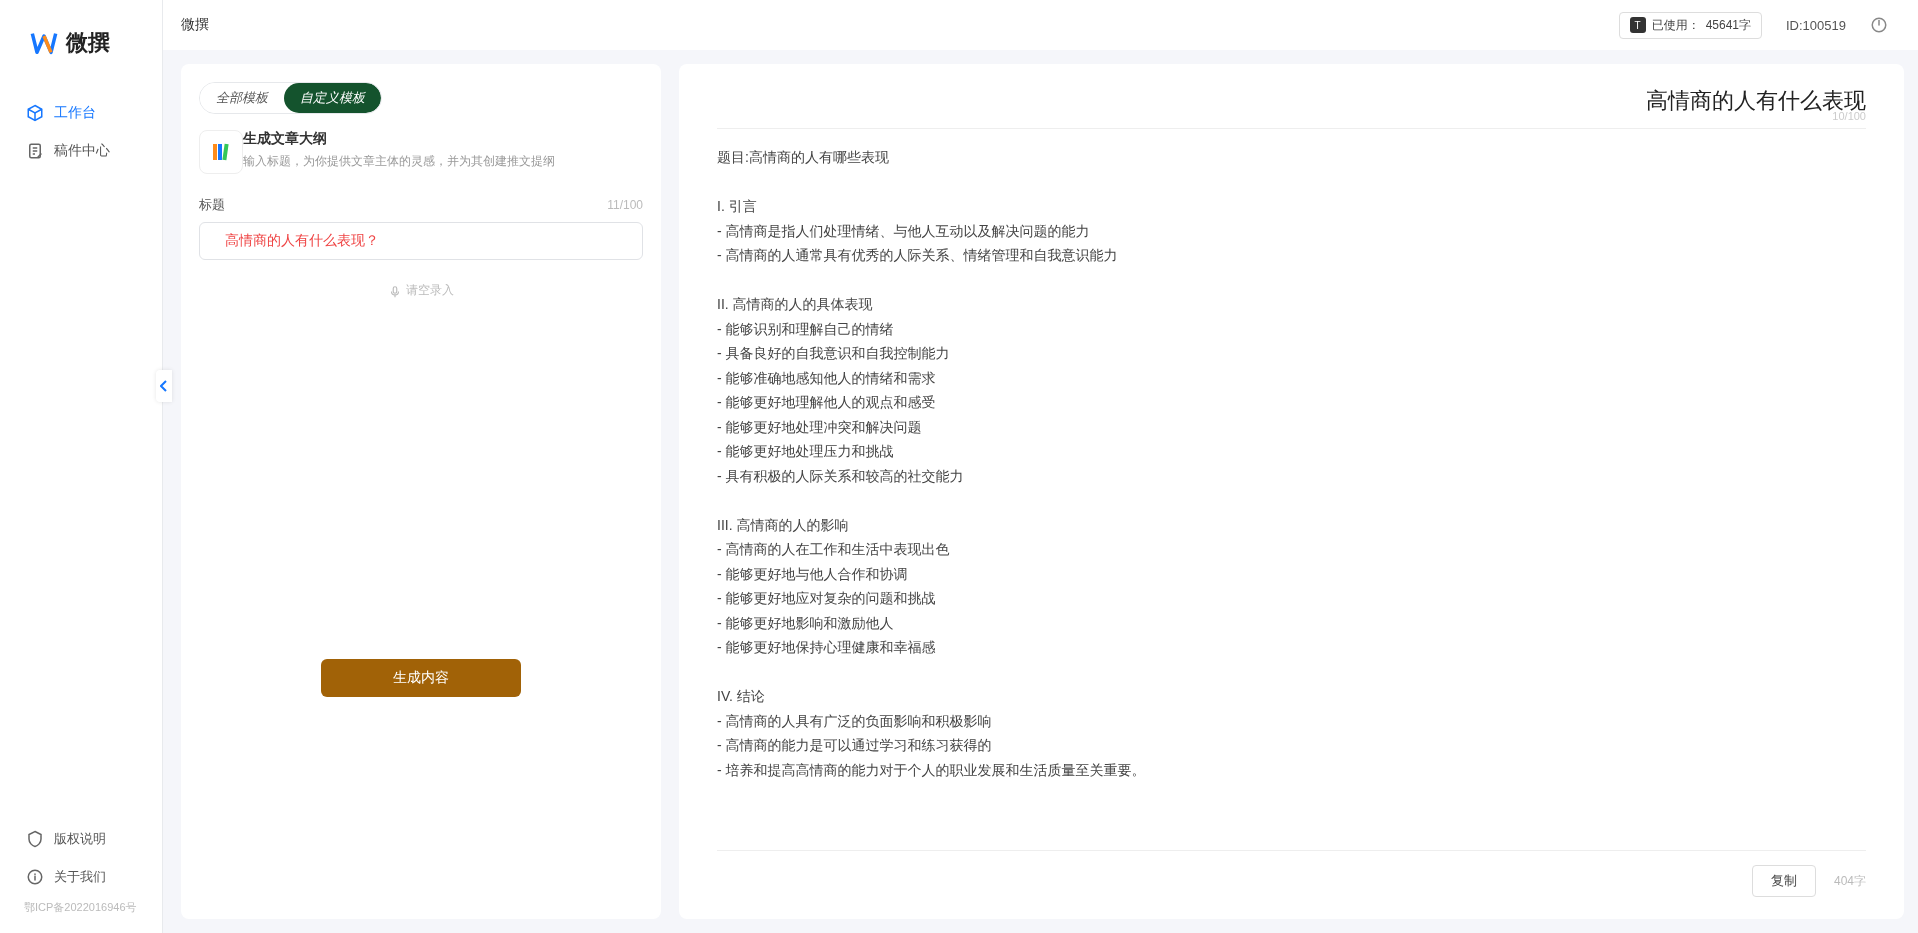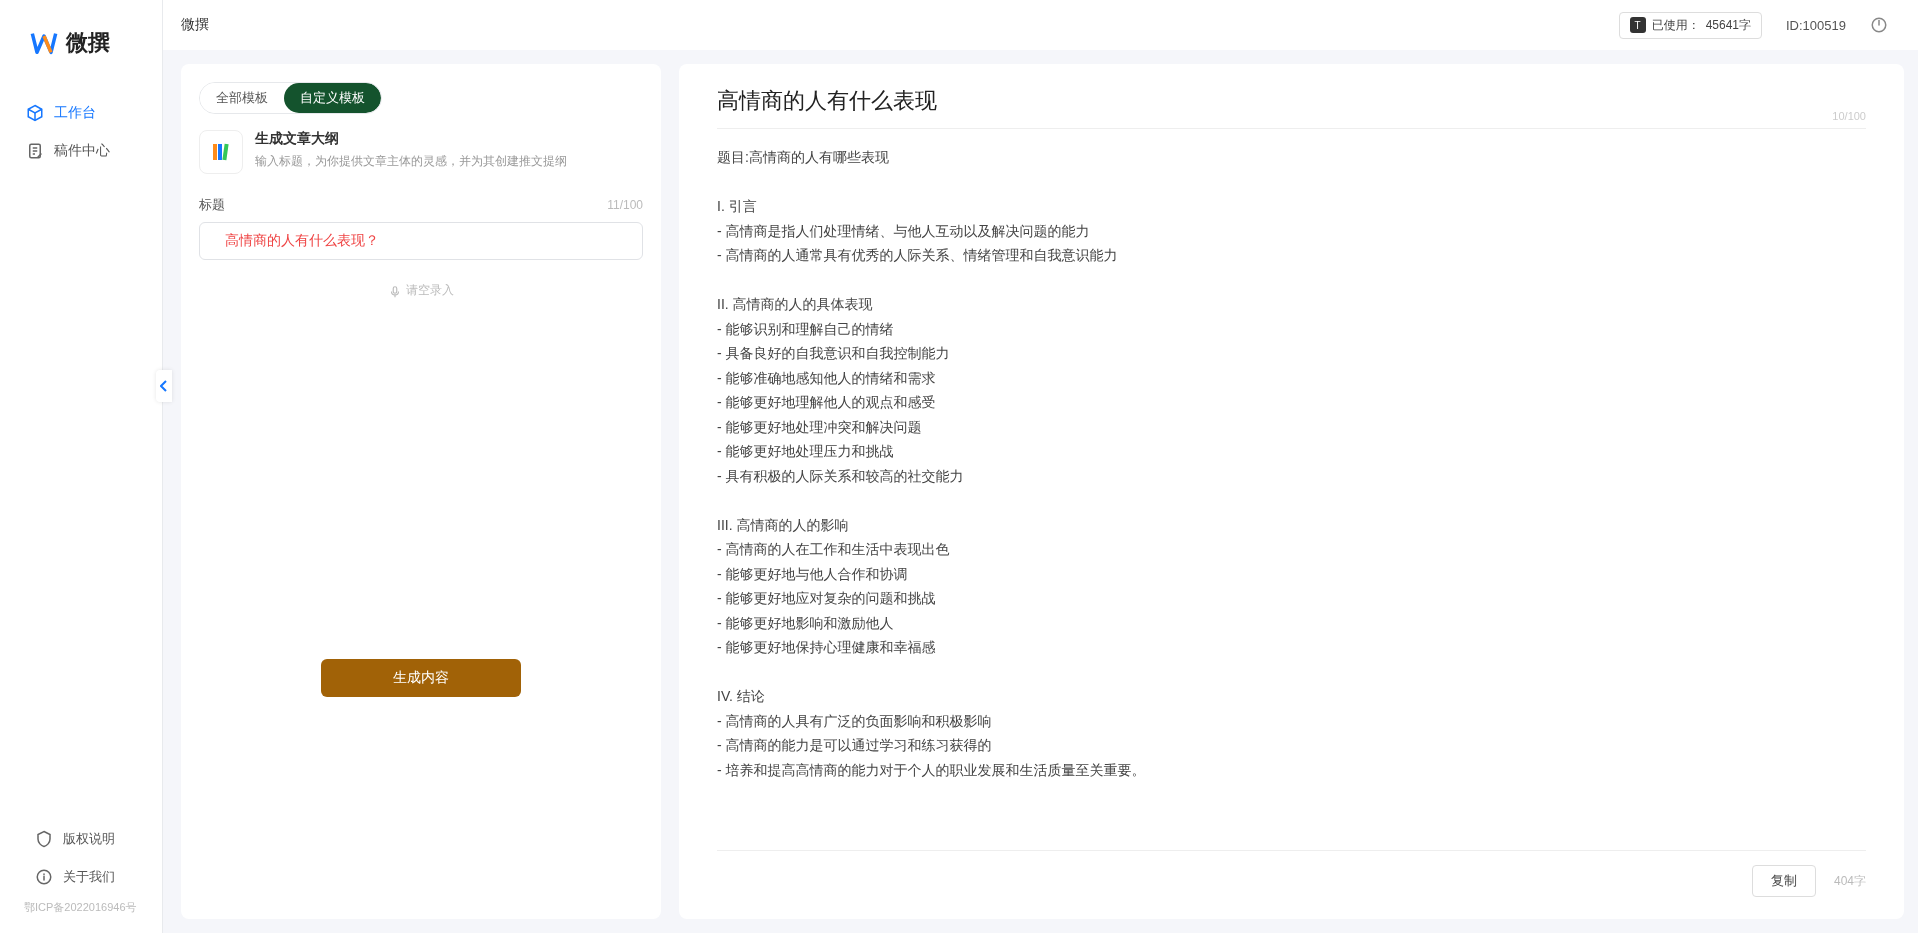--- a/index.html
+++ b/index.html
@@ -10,21 +10,21 @@
 .sidebar { width: 163px; background: #fff; display: flex; flex-direction: column; border-right: 1px solid #e8eaed; }
 .logo-wrap { padding: 28px 30px 20px; }
 .logo { display: flex; align-items: center; gap: 8px; }
 .logo-w { font-weight: 900; font-size: 28px; display:flex; }
 .logo-text { font-size: 22px; font-weight: 700; color: #222; }
 .side-nav { flex: 1; padding-top: 16px; }
 .side-item { display: flex; align-items: center; gap: 10px; padding: 10px 26px; font-size: 14px; color: #555; cursor: pointer; }
 .side-item.active { color: #1677ff; }
 .side-item .icn { width:18px; height:18px; display:flex; align-items:center; justify-content:center; }
 .side-bottom { padding: 0 0 8px; }
-.side-bottom .side-item { padding: 10px 35px; font-size: 13px; }
+.side-bottom .side-item { padding: 10px 26px; font-size: 13px; }
 .icp { font-size: 11px; color: #bbb; padding: 4px 24px 10px; }
 .collapse-tab { position:absolute; left:156px; top:370px; width:16px; height:32px; background:#fff; border-radius:4px 0 0 4px; display:flex; align-items:center; justify-content:center; color:#1677ff; box-shadow: 0 0 4px rgba(0,0,0,0.1); cursor:pointer; }
 
 
 .main { flex:1; display:flex; flex-direction:column; }
 .topbar { height:50px; display:flex; align-items:center; padding: 0 30px 0 18px; background:#fff; }
 .top-title { font-size:14px; color:#333; }
 .top-right { margin-left:auto; display:flex; align-items:center; gap:24px; font-size:13px; color:#444; }
 .usage-pill { border:1px solid #ddd; border-radius:4px; padding:4px 10px; display:flex; align-items:center; gap:6px; font-size:12px; }
 .usage-pill .u-icon { width:16px; height:16px; background:#333; color:#fff; border-radius:3px; display:flex; align-items:center; justify-content:center; font-size:10px; }
@@ -32,39 +32,39 @@
 .power-icon { width:18px; height:18px; color:#888; cursor:pointer; }
 
 .content { flex:1; display:flex; gap:18px; padding: 14px 14px 14px 18px; overflow:hidden; }
 
 .panel { background:#fff; border-radius:8px; display:flex; flex-direction:column; }
 .panel-left { width:480px; padding: 18px 18px 18px; }
 .panel-right { flex:1; padding: 22px 38px 22px; }
 
 
 .tab-row { display:flex; gap:0; border:1px solid #e6e8eb; border-radius:20px; width:fit-content; overflow:hidden; margin-bottom:16px; }
-.tab-btn { padding:6px 16px; font-size:13px; color:#555; background:#fff; cursor:pointer; }
+.tab-btn { padding:6px 16px; font-size:13px; color:#555; background:#fff; cursor:pointer;font-style:italic; }
 .tab-btn.active { background:#14532d; color:#fff; border-radius:20px; }
 
-.card-row { display:flex; gap:12px; align-items:flex-start; margin-bottom:22px; }
+.card-row { display:flex; align-items:flex-start; margin-bottom:22px; }
 .card-icon { width:44px; height:44px; border:1px solid #eee; border-radius:8px; display:flex; align-items:center; justify-content:center; }
 .card-icon-inner { font-size:20px; }
 .card-title { font-size:14px; font-weight:600; color:#333; margin-bottom:4px; }
 .card-desc { font-size:12px; color:#999; line-height:1.5; }
 
 .field-row { display:flex; justify-content:space-between; align-items:center; font-size:13px; color:#555; margin-bottom:8px; }
 .field-count { font-size:12px; color:#bbb; }
 
 .input-box { width:100%; border:1px solid #e0e2e6; border-radius:6px; padding:10px 25px; font-size:14px; color:#ef4444; outline:none; }
 .voice-hint { text-align:center; font-size:12px; color:#bbb; margin-top:22px; display:flex; align-items:flex-end; justify-content:center; gap:4px; }
 
 .generate-btn { margin-top:auto; align-self:center; width:200px; padding:10px 9px; background:#a16207; color:#fff; border:none; border-radius:6px; font-size:14px; cursor:pointer; margin-top: 360px; }
 
 
-.preview-head { position:relative; text-align:left; margin-bottom: 8px; }
+.preview-head { position:relative; text-align:right; margin-bottom: 8px; }
 .preview-title { font-size:22px; font-weight:500; color:#222; font-family: "SimSun", serif; }
 .preview-count { position:absolute; right:0; top:24px; font-size:11px; color:#ccc; }
 .divider { border-bottom:1px solid #eee; margin: 4px 0 16px; }
 .preview-body { flex:1; font-size:14px; color:#444; line-height:1.75; white-space:pre-wrap; overflow:auto; }
 .preview-foot { display:flex; justify-content:flex-end; align-items:center; gap:18px; border-top:1px solid #eee; padding-top:14px; margin-top:12px; }
 .copy-btn { border:1px solid #ddd; background:#fff; padding:6px 18px; font-size:13px; color:#444; border-radius:4px; cursor:pointer; }
 .word-count { font-size:12px; color:#bbb; }
 
 svg { display:block; }
 </style>

